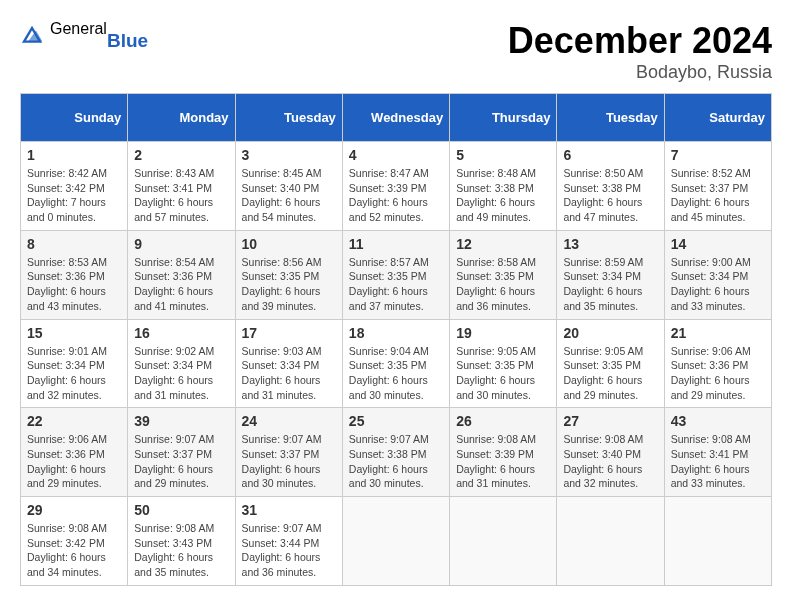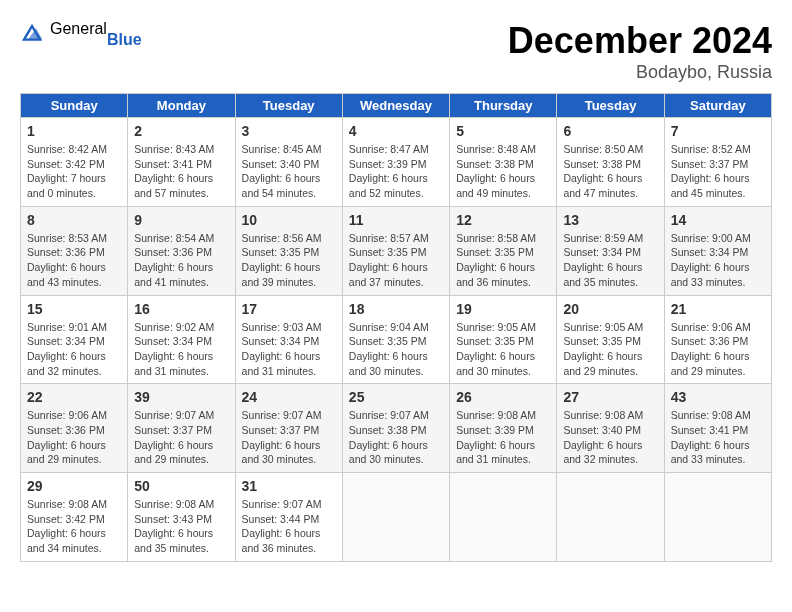--- a/index.html
+++ b/index.html
@@ -20,21 +20,21 @@
       display: flex;
       align-items: center;
       gap: 6px;
     }
     .logo-text {
       display: flex;
       flex-direction: row;
       line-height: 1.1;
     }
     .logo-blue {
-      font-size: 16px;
+      font-size: 19px;
       font-weight: bold;
       color: #2060c0;
       margin-top: 11px;
     }
     .logo-icon {
       width: 24px;
       height: 24px;
     }
     .title-section {
       text-align: right;
@@ -49,22 +49,22 @@
       color: #555;
     }
     .calendar {
       width: 100%;
       border-collapse: collapse;
       font-size: 11px;
     }
     .calendar th {
       background: #2060c0;
       color: white;
-      padding: 4px 6px;
-      text-align: center;
+      padding: 16px 6px;
+      text-align: right;
       font-size: 13px;
       font-weight: bold;
       border: 1px solid #ccc;
     }
     .calendar td {
       border: 1px solid #ccc;
       padding: 5px 6px;
       vertical-align: top;
       background: #fff;
       min-height: 80px;

